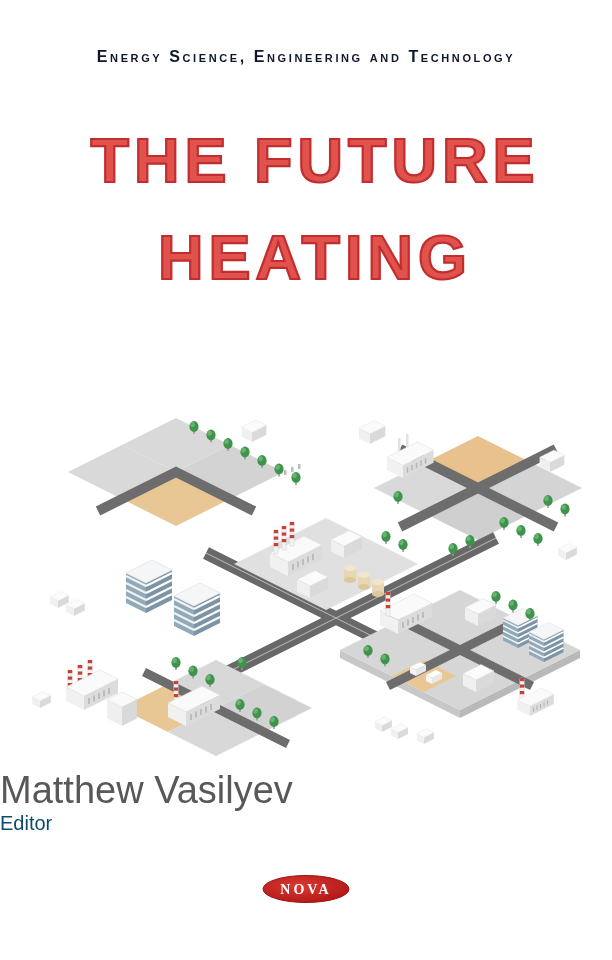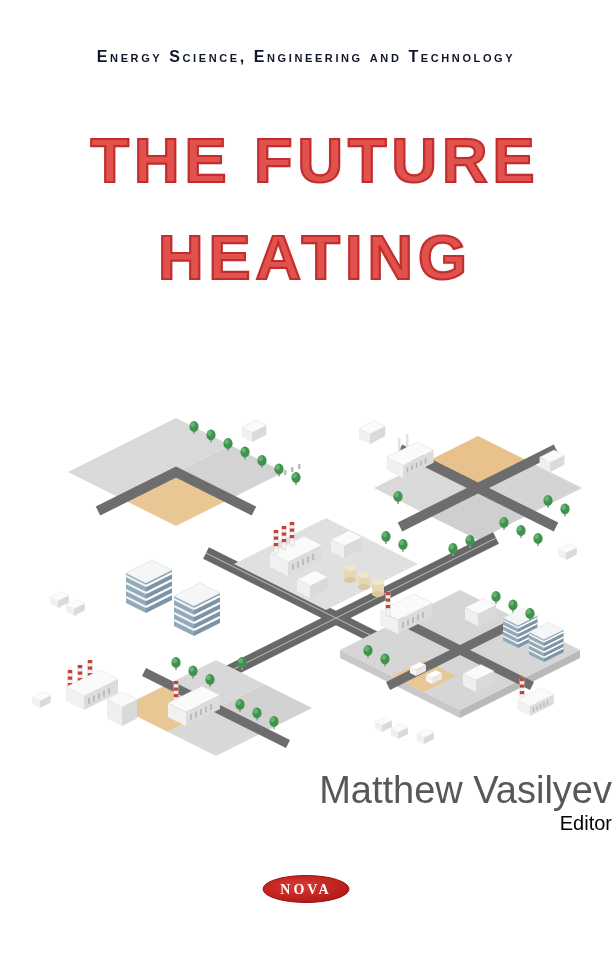--- a/index.html
+++ b/index.html
@@ -16,24 +16,24 @@
   .title{
     position:absolute;top:112px;left:0;width:100%;
     text-align:center;font-weight:bold;font-size:63px;line-height:97px;
     letter-spacing:5px;
     color:#e0524b;
     -webkit-text-stroke:2.2px #c22e30;
     text-shadow:0 0 2px rgba(194,46,48,.35);
     padding-left:9px;
   }
   .author{
-    position:absolute;top:770px;left:0;width:100%;text-align:right;color:#58585b;
+    position:absolute;top:770px;left:0;width:100%;text-align:left;color:#58585b;
   }
   .author .name{font-size:38px;line-height:40px;font-weight:400;}
-  .author .role{font-size:20px;line-height:26px;color:#000000;}
+  .author .role{font-size:20px;line-height:26px;color:#0c4a6e;}
   .logo{position:absolute;top:872px;left:50%;transform:translateX(-50%);}
   .illus{position:absolute;left:26px;top:408px;width:560px;height:355px;}
 </style>
 </head>
 <body>
 
 <div class="cover">
 
   <div class="series">Energy Science, Engineering and Technology</div>
 

